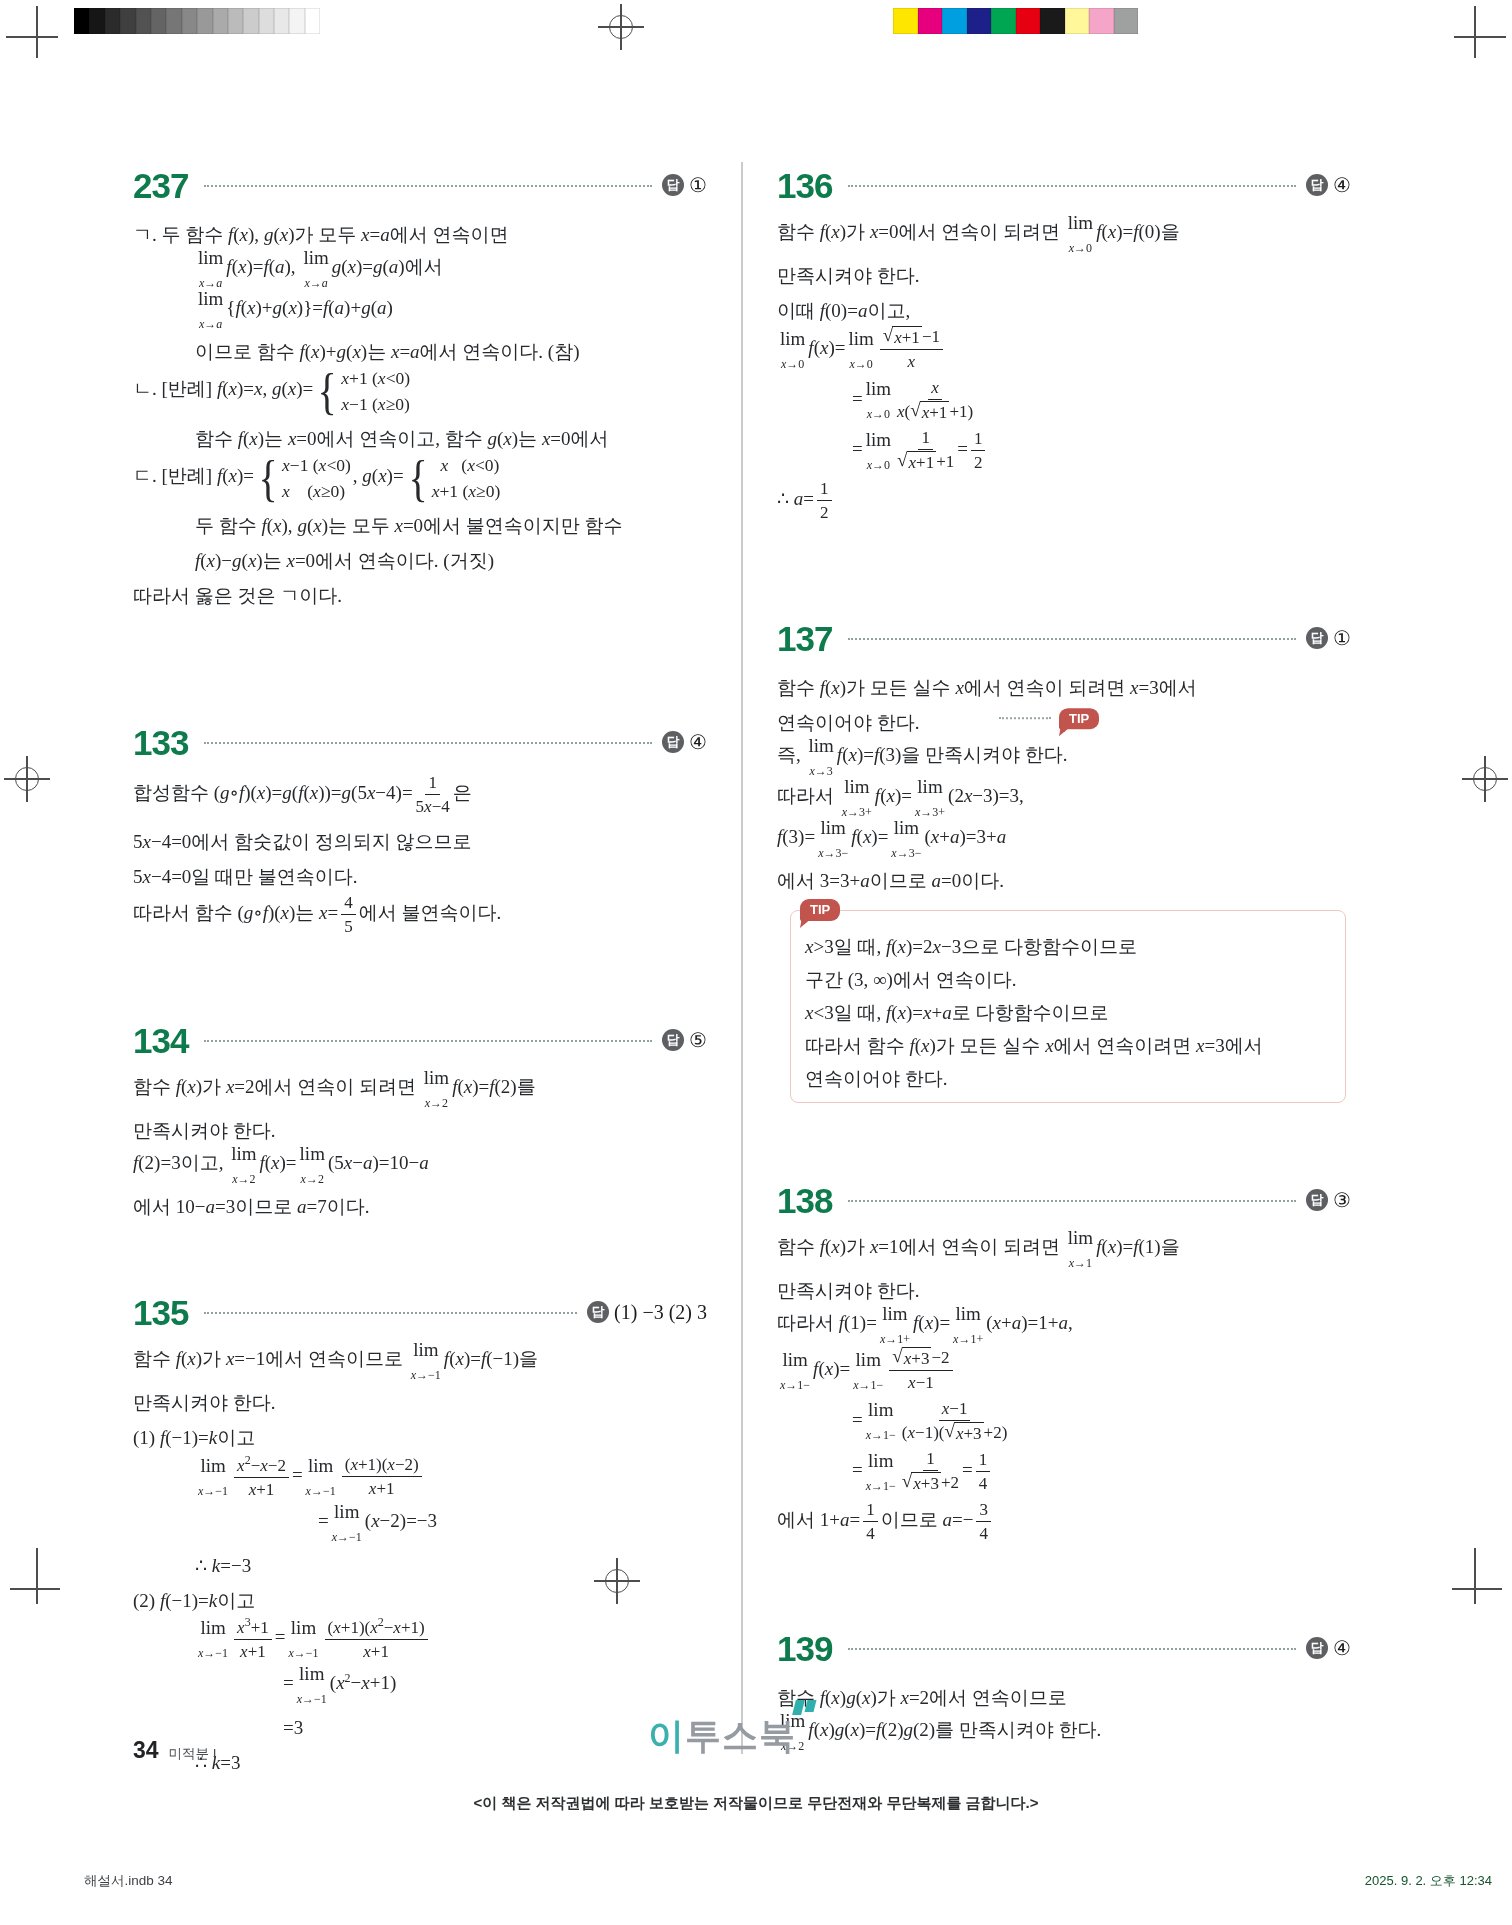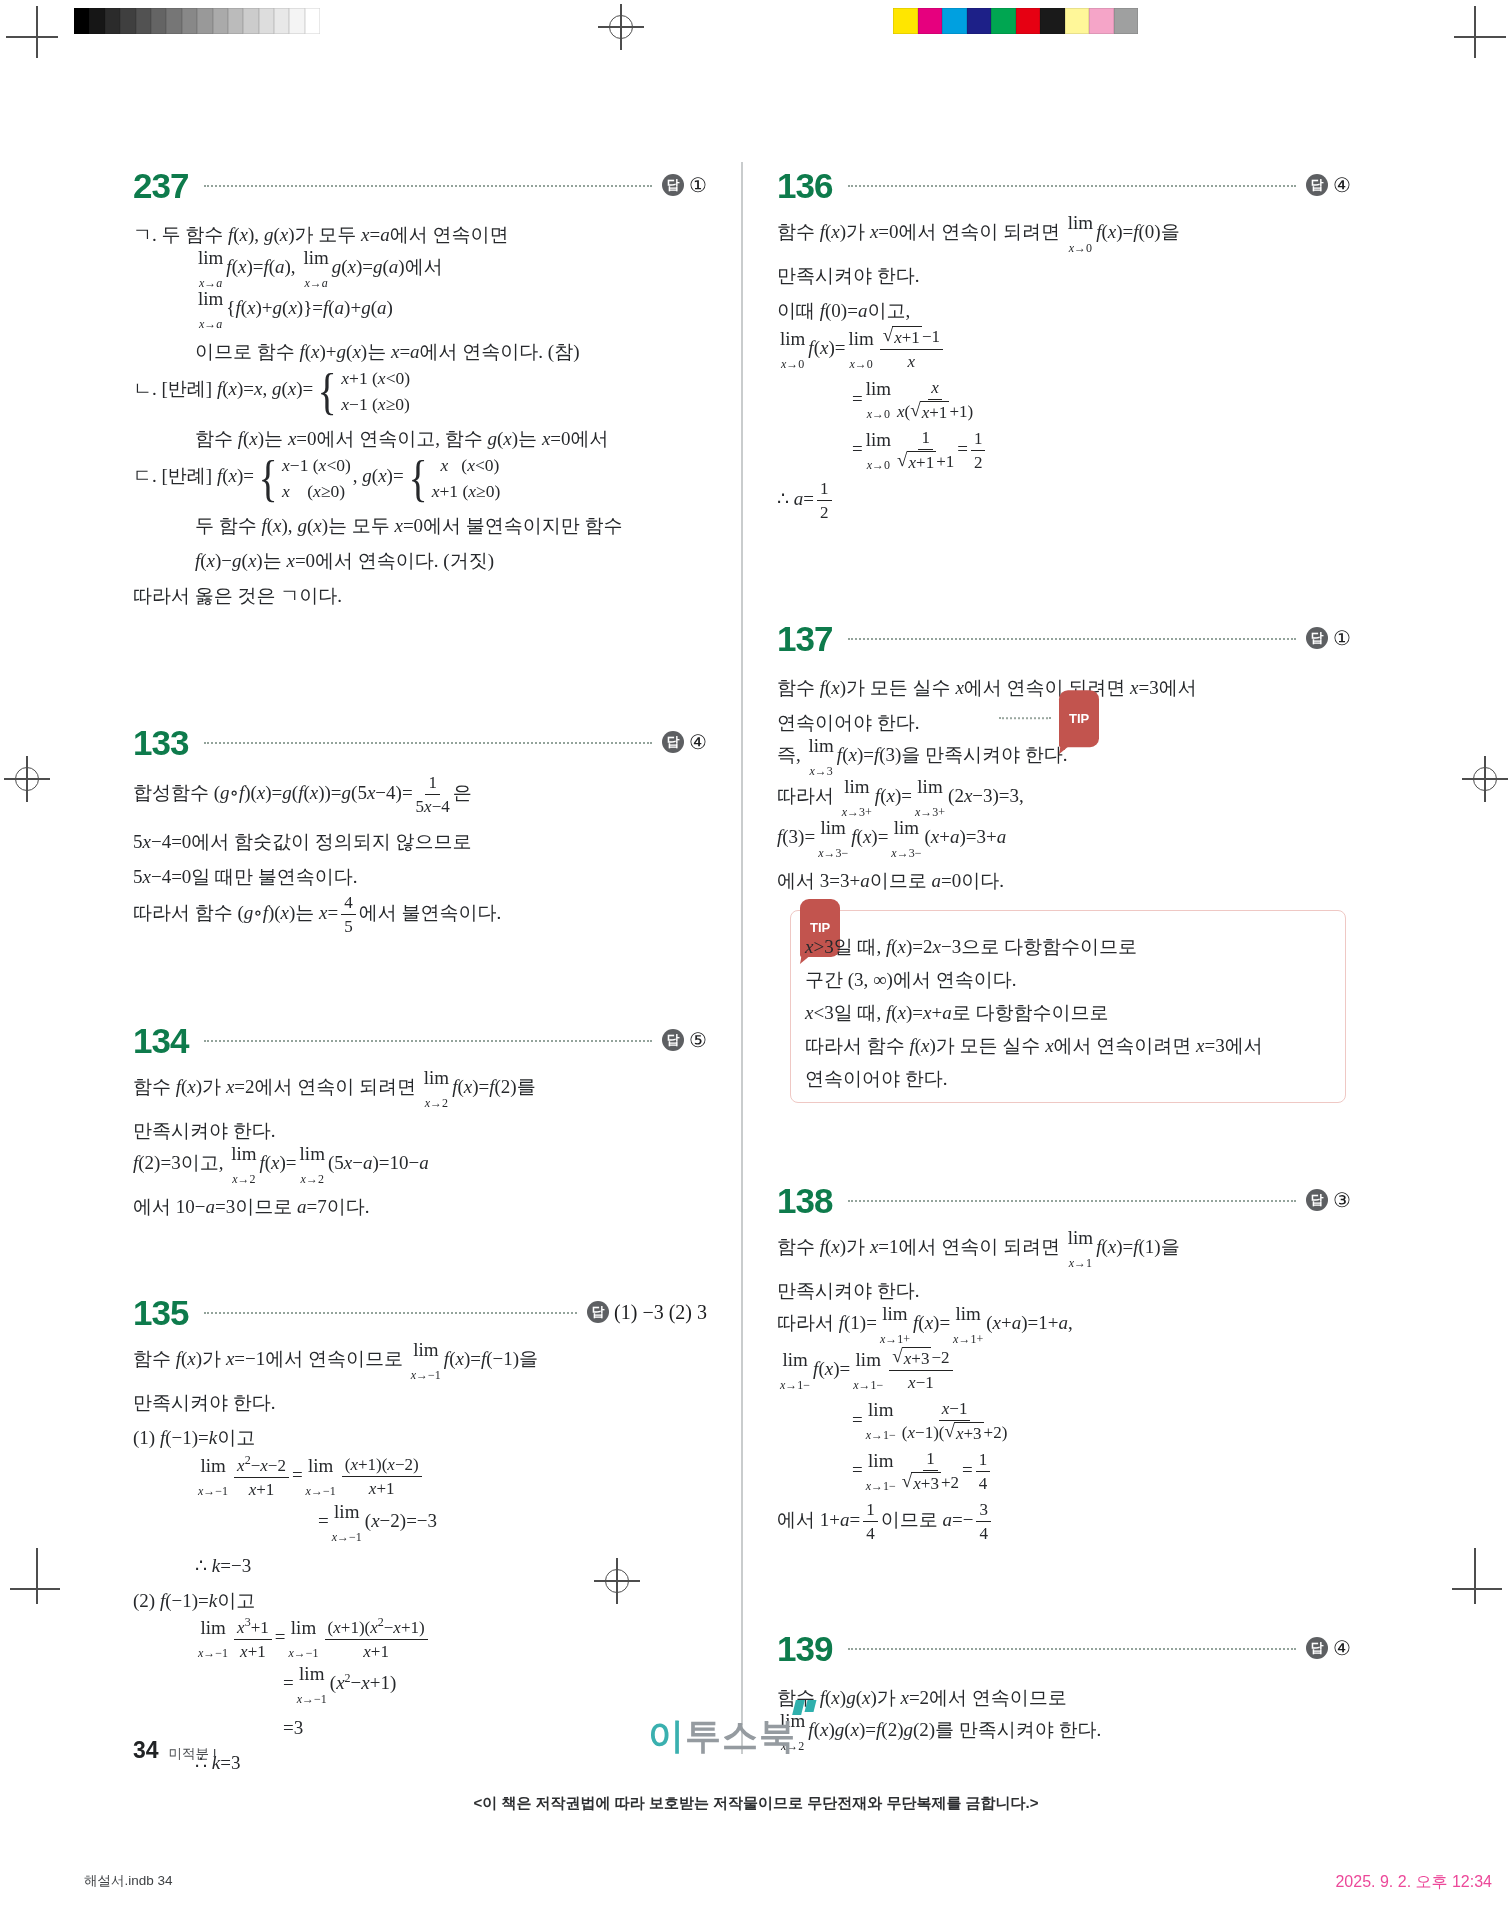--- a/index.html
+++ b/index.html
@@ -57,21 +57,21 @@
   .msqrt{display:inline-flex;align-items:flex-start;}
   .mrad{line-height:1;font-size:1.12em;transform:translateY(-1px);}
   .mbar{border-top:1.5px solid #222;margin-left:-1px;padding:0 2px;}
   .mcases{display:inline-flex;align-items:center;vertical-align:middle;margin:0 2px;}
   .mbrace{font-size:50px;line-height:.85;font-style:normal;transform:scaleX(.8);margin-right:2px;}
   .mrows{display:inline-flex;flex-direction:column;font-size:17.5px;line-height:26px;}
   .mrow{white-space:pre;}
   .msup{font-size:12px;}
   
   .tip-badge{background:#c2544e;color:#fff;font-family:"Liberation Sans","DejaVu Sans",sans-serif;
-             font-weight:700;font-size:13px;padding:20px 10px;border-radius:9px 9px 9px 2px;position:relative;}
+             font-weight:700;font-size:13px;padding:2px 10px;border-radius:9px 9px 9px 2px;position:relative;}
   .tip-badge::after{content:"";position:absolute;left:1px;bottom:-7px;border:5px solid transparent;
              border-top-color:#c2544e;border-left-color:#c2544e;transform:skewX(-12deg);}
   .tip-ref{position:absolute;left:222px;top:50%;transform:translateY(-50%);display:inline-flex;align-items:center;}
   .tip-dots{width:52px;border-top:2.2px dotted #9aa79f;margin-right:8px;}
   .tip-box{position:relative;border:1.6px solid #efc8c4;border-radius:8px;margin:16px 0 0 13px;
            width:556px;box-sizing:border-box;padding:16px 14px 10px;}
   .tip-box .tip-label{position:absolute;top:-12px;left:9px;}
   .tip-box .row{min-height:33px;}
   
   .footer-page{position:absolute;left:133px;top:1737px;display:flex;align-items:baseline;gap:10px;}
@@ -82,21 +82,21 @@
   .brand .first{color:#3ab0af;}
   .brand .book-icon{position:absolute;right:-22px;top:-12px;width:24px;height:16px;}
   .brand .book-icon span{position:absolute;top:0;width:9px;height:15px;background:#2fb0ad;transform:skewX(-14deg);}
   .brand .book-icon span:nth-child(1){left:0;}
   .brand .book-icon span:nth-child(2){left:12px;height:12px;}
   .copyright{position:absolute;left:133px;width:1246px;top:1794px;text-align:center;
              font-family:"Liberation Sans","DejaVu Sans",sans-serif;font-weight:700;font-size:15px;color:#2c2e30;}
   .file-info{position:absolute;left:84px;top:1872px;font-family:"Liberation Sans","DejaVu Sans",sans-serif;
              font-size:13.5px;color:#3e4144;}
   .print-time{position:absolute;right:20px;top:1872px;font-family:"Liberation Sans","DejaVu Sans",sans-serif;
-             font-size:16px;color:#ec4899;}
+             font-size:13px;color:#14532d;}
 </style>
 </head>
 <body>
 
 <div class="sheet">
 
   <div class="tm" style="left:36px;top:6px;width:1.5px;height:52px;"></div>
   <div class="tm" style="left:6px;top:36px;width:52px;height:1.5px;"></div>
   <div class="tm" style="left:1474px;top:6px;width:1.5px;height:52px;"></div>
   <div class="tm" style="left:1454px;top:36px;width:52px;height:1.5px;"></div>

